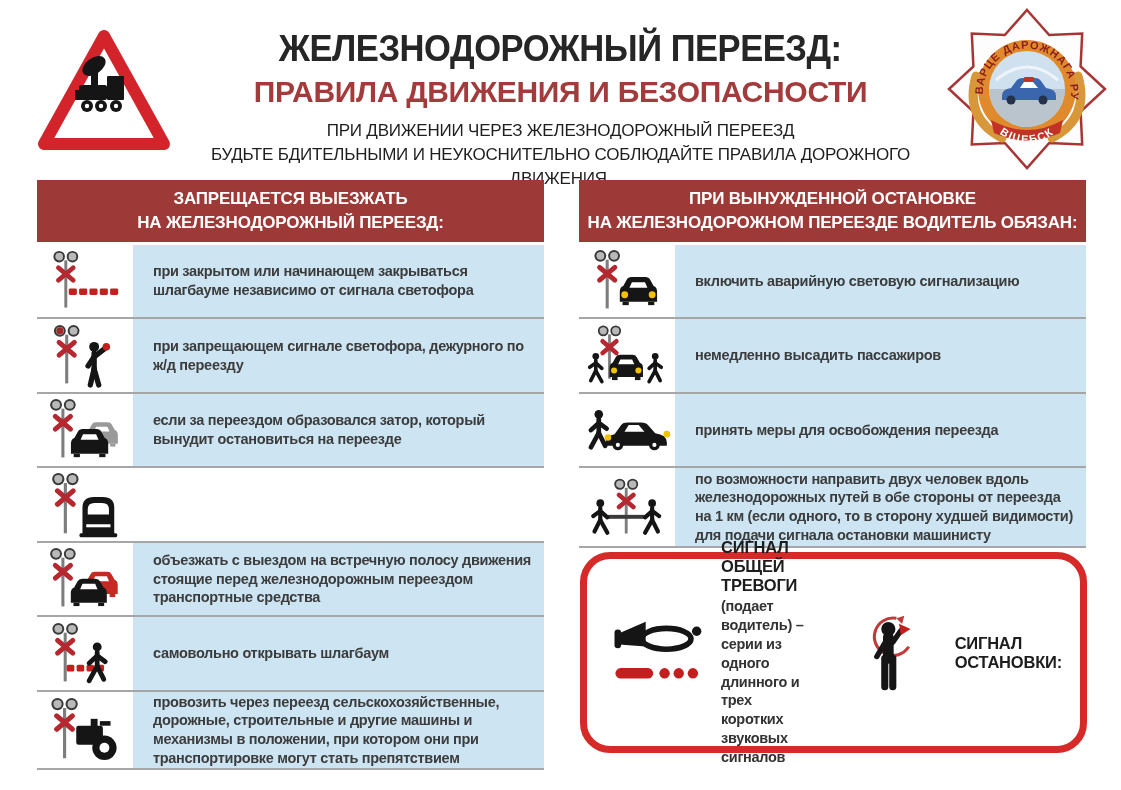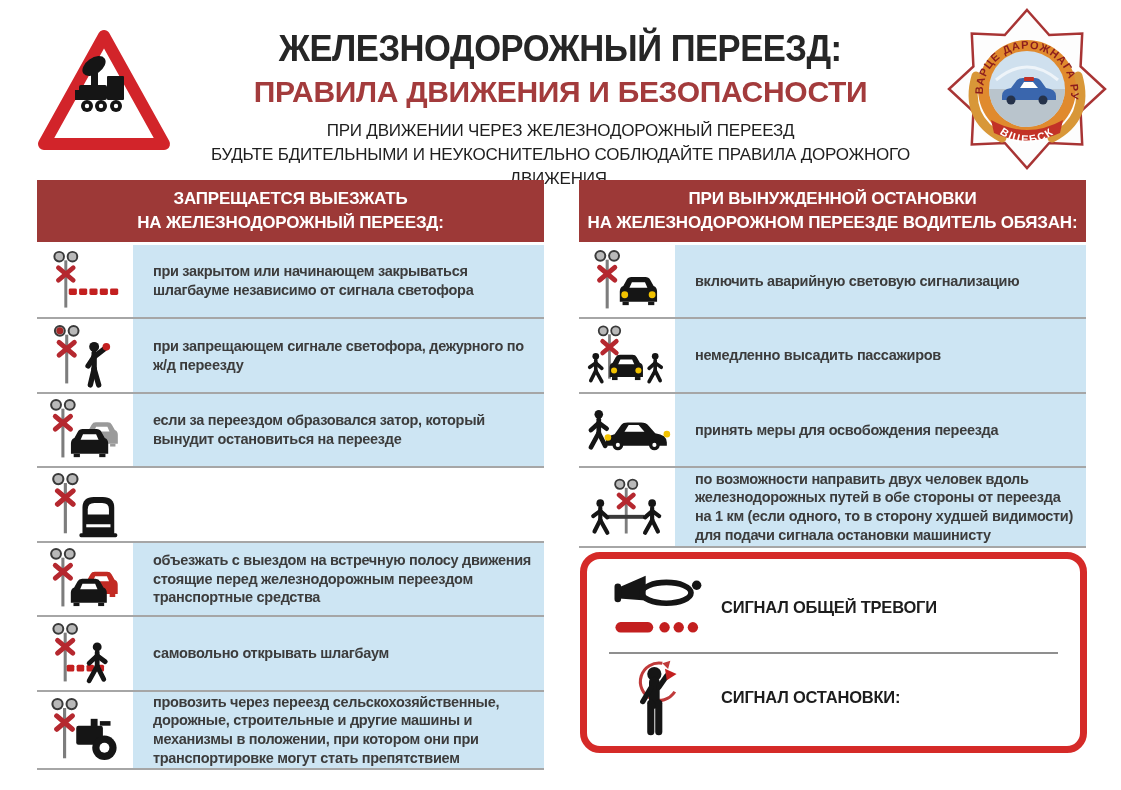--- a/index.html
+++ b/index.html
@@ -23,22 +23,22 @@
   .rows{margin-top:3px;border-bottom:2px solid #a6a6a6;}
   .row{display:flex;}
   .row + .row{border-top:2px solid #a6a6a6;}
   .icon-cell{width:96px;background:#fff;display:flex;align-items:center;justify-content:center;flex:none;}
   .text-cell{flex:1;background:#cde5f3;display:flex;align-items:center;
              padding:6px 12px 6px 20px;font-size:14.5px;font-weight:700;color:#3c3c3c;
              line-height:1.28;letter-spacing:-0.3px;}
   .h72{height:72px}.h73{height:73px}.h76{height:76px}.h78{height:78px}
   
   .signal-box{position:absolute;left:580px;top:552px;width:507px;height:201px;background:#fff;
-              border:7px solid #d52a28;border-radius:20px;box-sizing:border-box;
-              display:flex;flex-direction:column;padding:4px 12px;}
+              border:7px solid #d52a28;border-radius:30px;box-sizing:border-box;
+              display:flex;flex-direction:row;padding:4px 12px;}
   .signal-row{display:flex;align-items:center;flex:1;padding:2px 6px;}
   .signal-sep{border-top:2px solid #8f8f8f;margin:0 10px;}
   .signal-icon{width:104px;flex:none;display:flex;align-items:center;justify-content:center;}
   .signal-text{flex:1;padding-left:12px;}
   .signal-title{font-size:16.5px;font-weight:800;color:#1d1d1d;letter-spacing:-0.2px;}
   .signal-desc{font-size:14.5px;font-weight:700;color:#333;line-height:1.3;margin-top:2px;letter-spacing:-0.3px;}
   svg{display:block;}
 </style>
 </head>
 <body>
@@ -260,21 +260,21 @@
         <div class="text-cell">
             <span>провозить через переезд сельскохозяйственные, дорожные, строительные и другие машины и механизмы в положении, при котором они при транспортировке могут стать препятствием</span>
           </div>
       </div>
 
     </div>
   </div>
 
   <div class="col col-right">
     <div class="col-header">
-      <div>ПРИ ВЫНУЖДЕННОЙ ОСТАНОВКИ</div>
+      <div>ПРИ ВЫНУЖДЕННОЙ ОСТАНОВКЕ</div>
       <div>НА ЖЕЛЕЗНОДОРОЖНОМ ПЕРЕЕЗДЕ ВОДИТЕЛЬ ОБЯЗАН:</div>
     </div>
     <div class="rows">
 
       <div class="row h72">
         <div class="icon-cell">
           <svg width="78" height="64" viewBox="0 0 96 84">
             <use href="#s-cb" x="0" y="0" width="44" height="84"></use>
             <use href="#s-carf" x="34" y="32" width="58" height="42" color="#151515"></use>
             <circle cx="45" cy="60" r="4.5" fill="#f2c200"></circle>
@@ -351,20 +351,21 @@
           <g fill="#c31f1f">
             <rect x="4" y="52" width="40" height="11" rx="5.5"></rect>
             <circle cx="56" cy="57.5" r="5.5"></circle>
               <circle cx="71" cy="57.5" r="5.5"></circle>
               <circle cx="86" cy="57.5" r="5.5"></circle>
           </g>
         </svg>
       </div>
       <div class="signal-text">
         <div class="signal-title">СИГНАЛ ОБЩЕЙ ТРЕВОГИ</div>
+        <div class="signal-desc">(подает водитель) – серии из одного длинного и трех коротких звуковых сигналов</div>
       </div>
     </div>
 
     <div class="signal-sep"></div>
 
     <div class="signal-row">
       <div class="signal-icon">
         <svg width="64" height="80" viewBox="0 0 72 86">
           <path d="M56 36 A 21 21 0 1 1 42 4" fill="none" stroke="#c03a3a" stroke-width="3.5"></path>
           <path d="M42 4 l9 -3 -2.5 9.5 z" fill="#c03a3a"></path>

